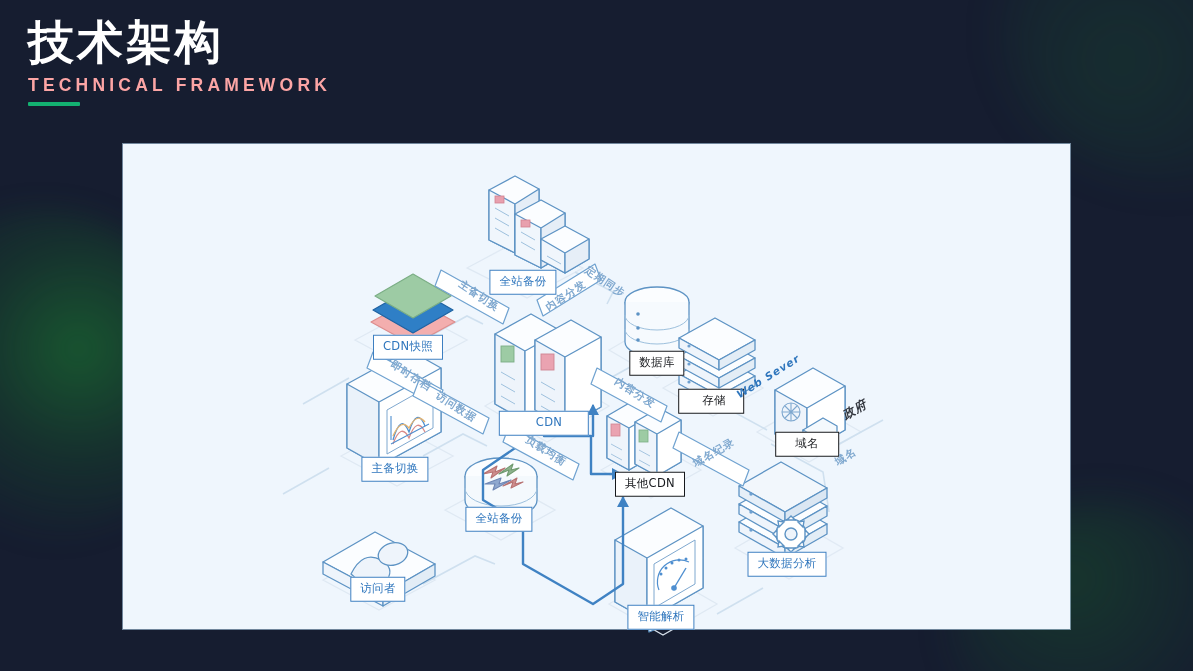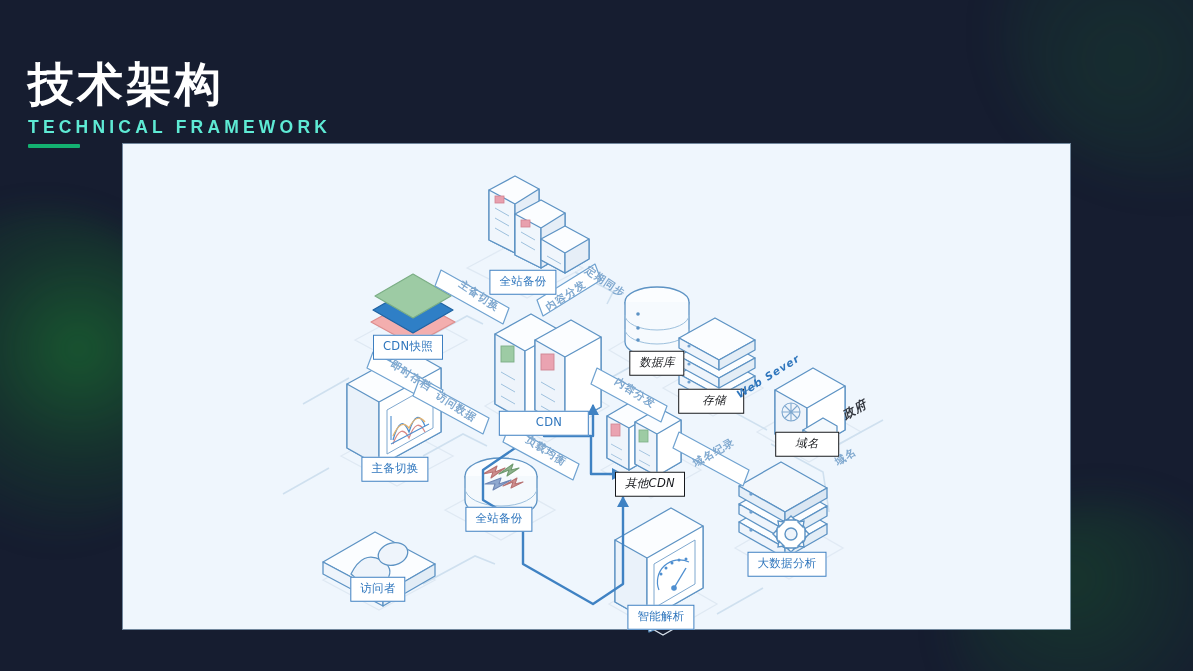--- a/index.html
+++ b/index.html
@@ -22,27 +22,27 @@
     background:radial-gradient(circle at 40% 30%, rgba(24,90,42,.42) 0%, rgba(22,29,48,0) 70%);
     filter:blur(18px);
   }
   .glow-tr{
     right:-150px; top:-120px; width:340px; height:300px;
     background:radial-gradient(circle at 35% 60%, rgba(26,108,48,.22) 0%, rgba(22,29,48,0) 72%);
     filter:blur(20px);
   }
 
   
-  .header{ position:absolute; left:28px; top:18px;margin-top:42px; }
+  .header{ position:absolute; left:28px; top:18px; }
   .title-cn{
     color:#ffffff; font-size:46px; font-weight:700; letter-spacing:3px;
     line-height:1.05; font-family:"DejaVu Sans","Liberation Sans",sans-serif;
   }
   .title-en{
-    color:#5eead4; font-size:17.5px; font-weight:700; letter-spacing:4.2px;
+    color:#fca5a5; font-size:17.5px; font-weight:700; letter-spacing:4.2px;
     margin-top:9px; font-family:"Liberation Sans",sans-serif;
   }
   .title-rule{
     width:52px; height:4px; background:#13b171; margin-top:6px; border-radius:1px;
   }
 
   
   .panel{
     position:absolute; left:123px; top:144px; width:947px; height:485px;
     background:#eff6fd;
@@ -53,21 +53,21 @@
 
   
   .lbl{
     position:absolute; transform:translate(-50%,-50%);
     background:#ffffff; white-space:nowrap;
     font-size:11.5px; line-height:1; padding:5px 9px 6px;
     font-family:"DejaVu Sans","Liberation Sans",sans-serif;
     letter-spacing:.3px;
   }
   .lbl.blue{ border:1.4px solid #3d7fc1; color:#2f76bd; }
-  .lbl.black{ border:1.6px solid #16181c; color:#16181c;font-style:italic; }
+  .lbl.black{ border:1.6px solid #16181c; color:#16181c; }
 
   
   .edge-cap{
     position:absolute; transform-origin:center center; white-space:nowrap;
     font-size:10.5px; color:#7fa8cf; letter-spacing:1px; font-weight:700;
     font-family:"DejaVu Sans","Liberation Sans",sans-serif;
     pointer-events:none;
   }
   .edge-cap.dark{ color:#31353d; font-style:italic; }
   .edge-cap.accent{ color:#2f76bd; font-style:italic; }

